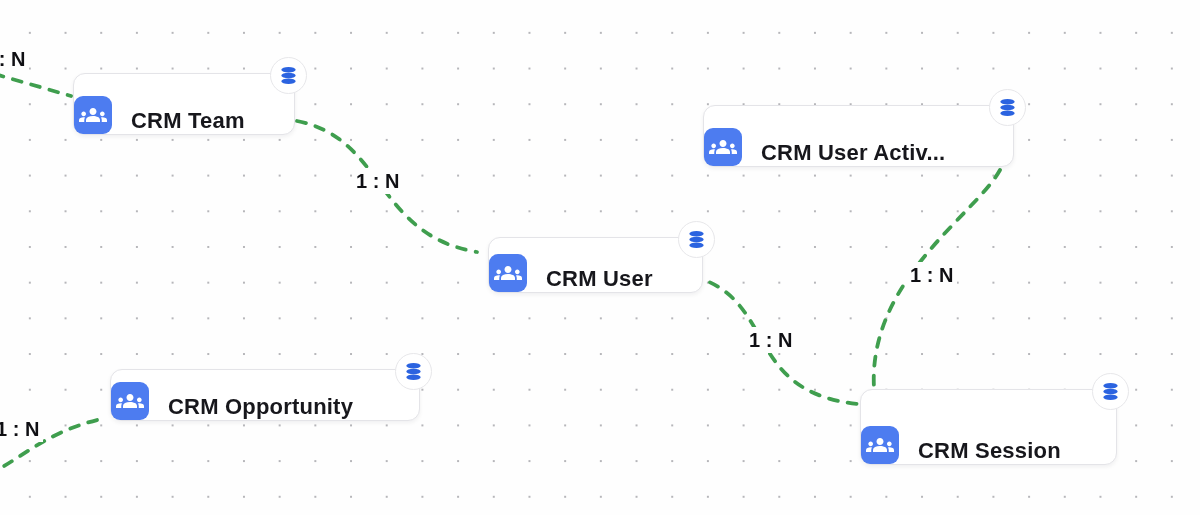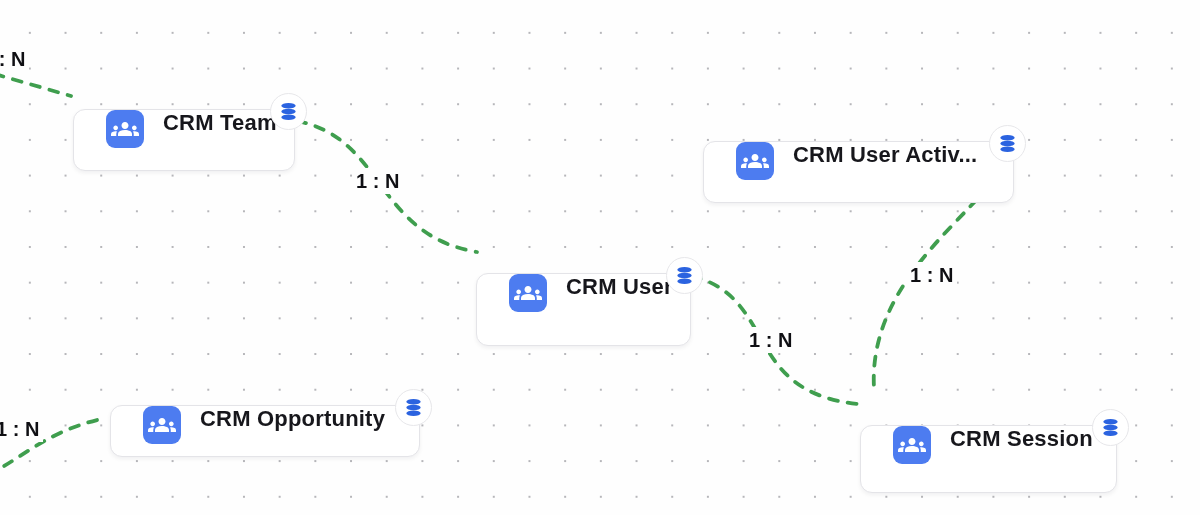--- a/index.html
+++ b/index.html
@@ -46,28 +46,27 @@
     padding:1px 4px;
     white-space:nowrap;
     line-height:1.2;
   }
 
   .node{
     position:absolute;
     z-index:2;
     box-sizing:border-box;
     display:flex;
-    align-items:flex-start;
+    align-items:flex-end;
     gap:19px;
-    padding-left:32px;
+    padding-left:0;
     background:#fff;
     border:1.5px solid var(--node-border);
     border-radius:12px;
     box-shadow:0 2px 4px rgba(20,20,40,0.06);
-    margin-top:36px;
   }
   .entity-icon{
     flex:0 0 auto;
     width:38px;height:38px;
     border-radius:9px;
     background:var(--entity-tile-blue);
     display:flex;align-items:center;justify-content:center;
   }
   .entity-icon svg{width:28px;height:28px;display:block;}
   .node-label{
@@ -129,21 +128,21 @@
     </span>
     <span class="node-label">CRM User Activ...</span>
     <span class="db-badge">
       <svg viewBox="0 0 24 24" xmlns="http://www.w3.org/2000/svg">
         <ellipse cx="12" cy="5.4" rx="8.2" ry="3.2"></ellipse>
         <ellipse cx="12" cy="12" rx="8.2" ry="3.2"></ellipse>
         <ellipse cx="12" cy="18.6" rx="8.2" ry="3.2"></ellipse>
       </svg>
     </span>
   </div>
-    <div class="node" style="left: 476px; top: 237px; width: 215px; height: 73px;">
+    <div class="node" style="left: 488px; top: 237px; width: 215px; height: 56px;">
     <span class="entity-icon">
       <svg viewBox="0 0 24 24" xmlns="http://www.w3.org/2000/svg">
         <path fill="#ffffff" d="M4 13c1.1 0 2-.9 2-2s-.9-2-2-2-2 .9-2 2 .9 2 2 2zm1.13 1.1c-.37-.06-.74-.1-1.13-.1-.99 0-1.93.21-2.78.58A2.01 2.01 0 0 0 0 16.43V18h4.5v-1.61c0-.83.23-1.61.63-2.29zM20 13c1.1 0 2-.9 2-2s-.9-2-2-2-2 .9-2 2 .9 2 2 2zm4 3.43c0-.81-.48-1.53-1.22-1.85-.85-.37-1.79-.58-2.78-.58-.39 0-.76.04-1.13.1.4.68.63 1.46.63 2.29V18H24v-1.57zm-7.76-2.78c-1.17-.52-2.61-.9-4.24-.9s-3.07.39-4.24.9A2.988 2.988 0 0 0 6 16.39V18h12v-1.61c0-1.18-.68-2.26-1.76-2.74zM12 6c1.66 0 3 1.34 3 3s-1.34 3-3 3-3-1.34-3-3 1.34-3 3-3z"></path>
       </svg>
     </span>
     <span class="node-label">CRM User</span>
     <span class="db-badge">
       <svg viewBox="0 0 24 24" xmlns="http://www.w3.org/2000/svg">
         <ellipse cx="12" cy="5.4" rx="8.2" ry="3.2"></ellipse>
         <ellipse cx="12" cy="12" rx="8.2" ry="3.2"></ellipse>
@@ -159,21 +158,21 @@
     </span>
     <span class="node-label">CRM Opportunity</span>
     <span class="db-badge">
       <svg viewBox="0 0 24 24" xmlns="http://www.w3.org/2000/svg">
         <ellipse cx="12" cy="5.4" rx="8.2" ry="3.2"></ellipse>
         <ellipse cx="12" cy="12" rx="8.2" ry="3.2"></ellipse>
         <ellipse cx="12" cy="18.6" rx="8.2" ry="3.2"></ellipse>
       </svg>
     </span>
   </div>
-    <div class="node" style="left: 860px; top: 389px; width: 257px; height: 68px;">
+    <div class="node" style="left: 860px; top: 389px; width: 257px; height: 76px;">
     <span class="entity-icon">
       <svg viewBox="0 0 24 24" xmlns="http://www.w3.org/2000/svg">
         <path fill="#ffffff" d="M4 13c1.1 0 2-.9 2-2s-.9-2-2-2-2 .9-2 2 .9 2 2 2zm1.13 1.1c-.37-.06-.74-.1-1.13-.1-.99 0-1.93.21-2.78.58A2.01 2.01 0 0 0 0 16.43V18h4.5v-1.61c0-.83.23-1.61.63-2.29zM20 13c1.1 0 2-.9 2-2s-.9-2-2-2-2 .9-2 2 .9 2 2 2zm4 3.43c0-.81-.48-1.53-1.22-1.85-.85-.37-1.79-.58-2.78-.58-.39 0-.76.04-1.13.1.4.68.63 1.46.63 2.29V18H24v-1.57zm-7.76-2.78c-1.17-.52-2.61-.9-4.24-.9s-3.07.39-4.24.9A2.988 2.988 0 0 0 6 16.39V18h12v-1.61c0-1.18-.68-2.26-1.76-2.74zM12 6c1.66 0 3 1.34 3 3s-1.34 3-3 3-3-1.34-3-3 1.34-3 3-3z"></path>
       </svg>
     </span>
     <span class="node-label">CRM Session</span>
     <span class="db-badge">
       <svg viewBox="0 0 24 24" xmlns="http://www.w3.org/2000/svg">
         <ellipse cx="12" cy="5.4" rx="8.2" ry="3.2"></ellipse>
         <ellipse cx="12" cy="12" rx="8.2" ry="3.2"></ellipse>

